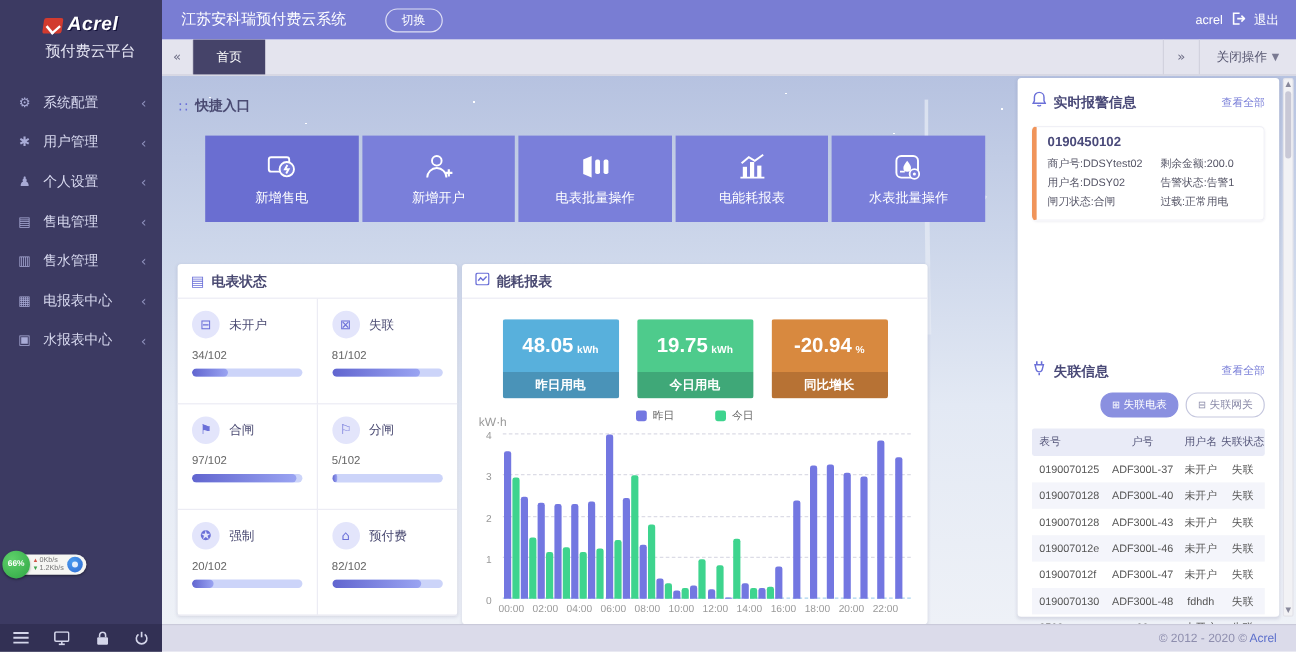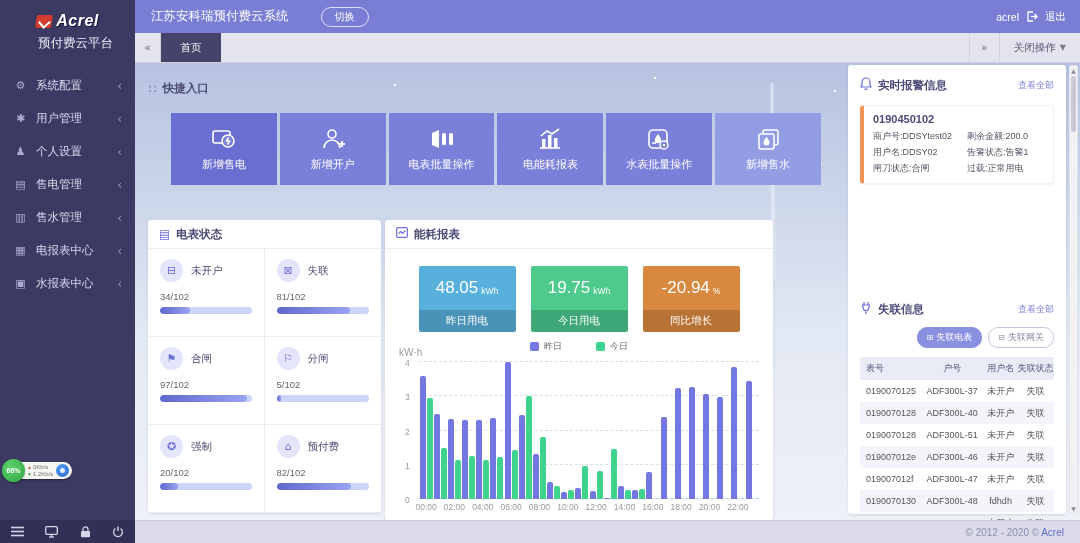--- a/index.html
+++ b/index.html
@@ -89,21 +89,21 @@
   .mcard:nth-child(2n) { border-right:none; }
   .mcard-top { display:flex; align-items:center; gap:8px; }
   .mc-iconwrap { width:23px; height:23px; border-radius:50%; background:#e3e5fb; color:#6b70d8; font-size:11px; display:flex; align-items:center; justify-content:center; }
   .mc-label { color:#4a4a72; font-size:10.5px; }
   .mc-value { color:#666; font-size:9.5px; margin-top:9px; }
   .mc-track { margin-top:5px; height:7px; border-radius:4px; background:#ccd4f9; overflow:hidden; }
   .mc-fill { height:100%; border-radius:4px; background:linear-gradient(90deg,#6165cf,#9aa4f2); }
 
   #energy-panel { left:250px; top:157px; width:388px; height:300px; }
   #kpi-row { display:flex; justify-content:center; gap:15px; margin-top:17px; }
-  .kpi { width:97px; border-radius:2px; overflow:hidden; text-align:left; }
+  .kpi { width:97px; border-radius:2px; overflow:hidden; text-align:left;font-weight:bold; }
   .kpi-top { height:44px; display:flex; align-items:center; justify-content:center; gap:3px; }
   .kpi-value { color:#fff; font-size:17px; }
   .kpi-unit { color:#fff; font-size:8.5px; margin-top:6px; }
   .kpi-label { height:22px; color:#fff; font-size:10.5px; display:flex; align-items:center; justify-content:center; }
 
   #chart { position:absolute; left:12px; right:12px; top:120px; bottom:6px; }
   #chart-header { position:relative; height:16px; }
   #chart-unit { position:absolute; left:2px; bottom:-2px; font-size:10px; color:#999; }
   #chart-legend { display:flex; justify-content:center; gap:34px; }
   .lg-item { display:flex; align-items:center; gap:5px; }
@@ -347,30 +347,20 @@
             <rect x="3" y="3" width="18" height="18" rx="4" fill="none" stroke="#fff" stroke-width="1.6"></rect>
             <path d="M12 7 c2.2 2.8 3.2 4.4 3.2 6 a3.2 3.2 0 0 1-6.4 0 c0-1.6 1-3.2 3.2-6z" fill="#fff"></path>
             <line x1="6" y1="16" x2="10" y2="16" stroke="#fff" stroke-width="1.6"></line>
             <circle cx="18" cy="18" r="4" fill="#7a7fda" stroke="#fff" stroke-width="1.5"></circle>
             <circle cx="18" cy="18" r="1.3" fill="#fff"></circle>
           </svg>
         </span>
     <span class="qb-label">水表批量操作</span>
   </div>
 
-  <div class="quick-btn last">
-    <span class="qb-icon">
-          <svg width="26" height="24" viewBox="0 0 26 24">
-            <rect x="8" y="3" width="15" height="15" rx="2" fill="none" stroke="#fff" stroke-width="1.6"></rect>
-            <rect x="4" y="7" width="15" height="15" rx="2" fill="#939de4" stroke="#fff" stroke-width="1.6"></rect>
-            <path d="M11.5 10 c2 2.5 2.9 4 2.9 5.4 a2.9 2.9 0 0 1-5.8 0 c0-1.4 .9-2.9 2.9-5.4z" fill="#fff"></path>
-          </svg>
-        </span>
-    <span class="qb-label">新增售水</span>
-  </div>
 </div>
 
   <div class="panel" id="meter-panel">
     <div class="panel-head">
       <span class="sec-ticon uicon">▤</span>
       <span class="sec-tlabel">电表状态</span>
     </div>
     <div id="meter-grid">
   <div class="mcard">
     <div class="mcard-top">
@@ -677,21 +667,21 @@
 
   <div class="trow">
     <span class="tc">0190070128</span>
             <span class="tc">ADF300L-40</span>
     <span class="tc">未开户</span>
             <span class="tc">失联</span>
   </div>
 
   <div class="trow">
     <span class="tc">0190070128</span>
-            <span class="tc">ADF300L-51</span>
+            <span class="tc">ADF300L-43</span>
     <span class="tc">未开户</span>
             <span class="tc">失联</span>
   </div>
 
   <div class="trow">
     <span class="tc">019007012e</span>
             <span class="tc">ADF300L-46</span>
     <span class="tc">未开户</span>
             <span class="tc">失联</span>
   </div>

